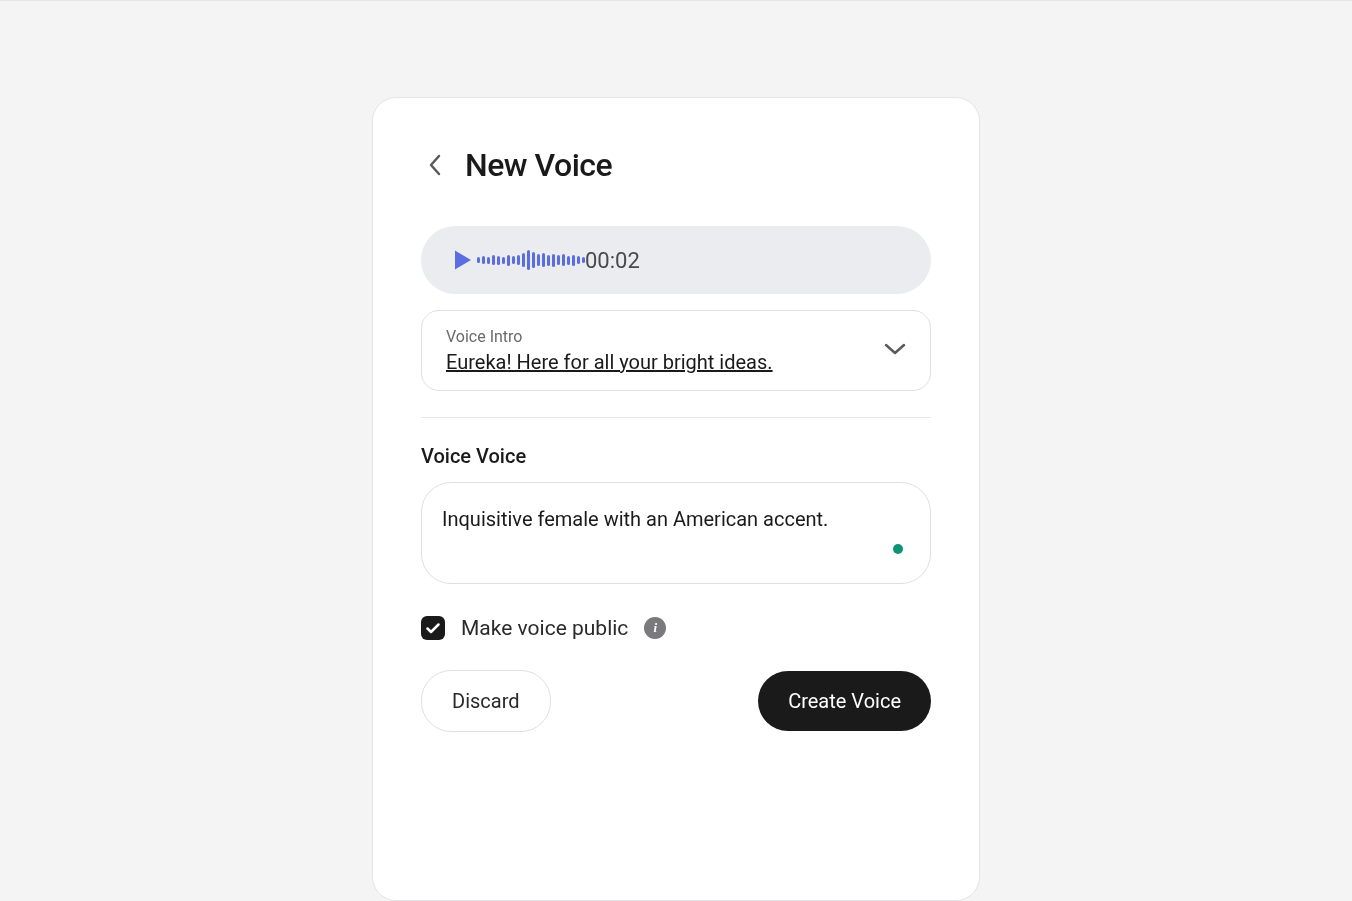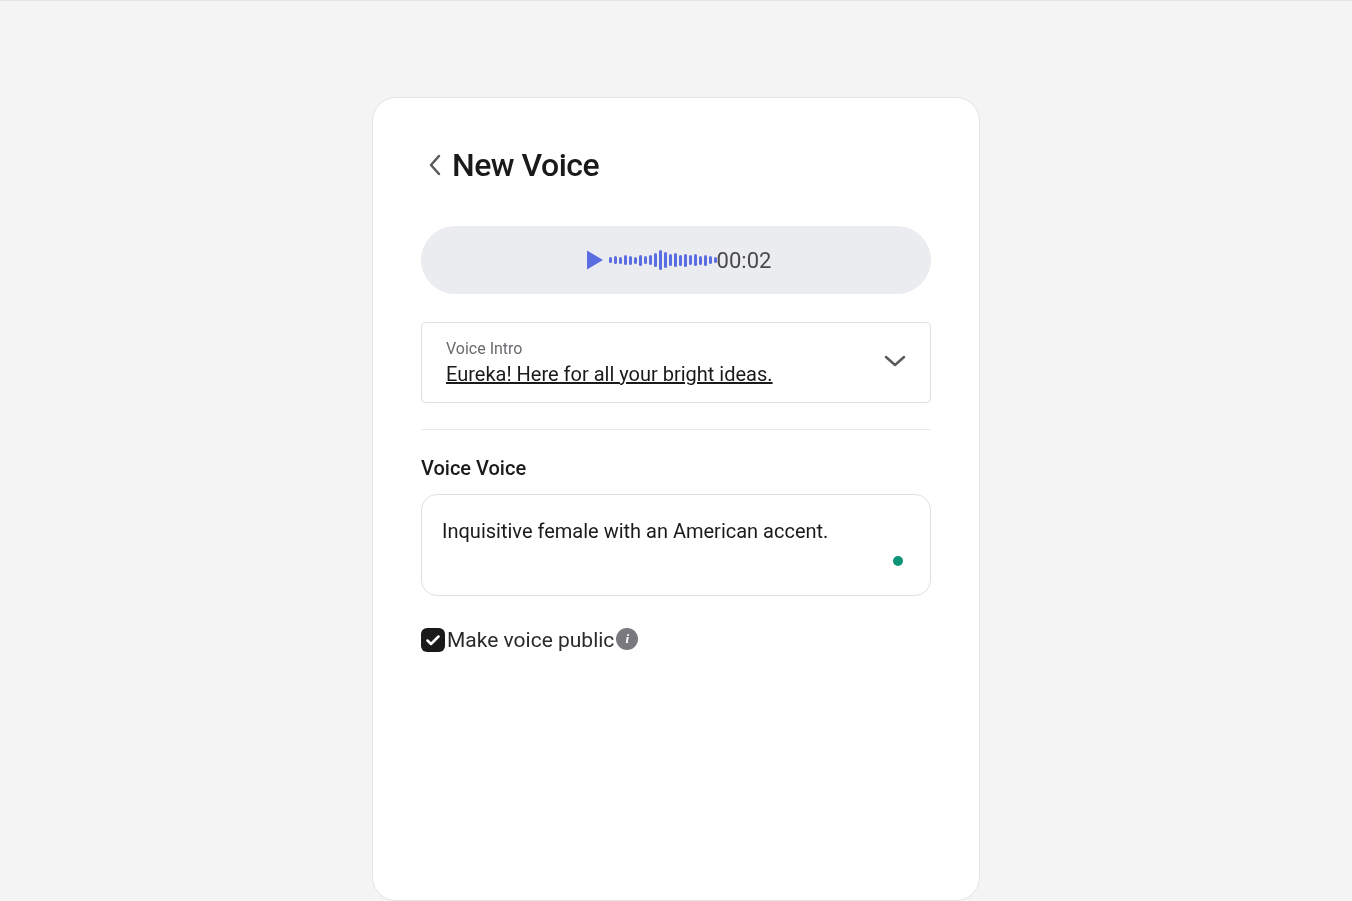--- a/index.html
+++ b/index.html
@@ -23,21 +23,21 @@
       width: 608px;
       background: #ffffff;
       border: 1px solid #e5e5e7;
       border-radius: 24px;
       padding: 48px 48px 40px 48px;
     }
     
     .header {
       display: flex;
       align-items: center;
-      gap: 3px;
+      gap: 16px;
       margin-bottom: 42px;
     }
     
     .back-button {
       width: 28px;
       height: 28px;
       display: flex;
       align-items: center;
       justify-content: center;
       cursor: pointer;
@@ -50,22 +50,22 @@
       color: #1a1a1a;
       letter-spacing: -0.5px;
     }
     
     .audio-player {
       background: #ebecef;
       border-radius: 40px;
       padding: 20px 28px;
       display: flex;
       align-items: center;
-      justify-content: center;
-      margin-bottom: 28px;
+      justify-content: flex-start;
+      margin-bottom: 16px;
     }
     
     .play-button {
       width: 28px;
       height: 28px;
       display: flex;
       align-items: center;
       justify-content: center;
       cursor: pointer;
       color: #5b6ee1;
@@ -85,21 +85,21 @@
     }
     
     .timestamp {
       font-size: 22px;
       color: #4a4a4e;
       font-variant-numeric: tabular-nums;
     }
     
     .dropdown {
       border: 1px solid #e0e0e3;
-      border-radius: 4px;
+      border-radius: 18px;
       padding: 16px 24px;
       display: flex;
       align-items: center;
       justify-content: space-between;
       cursor: pointer;
       margin-bottom: 26px;
     }
     
     .dropdown-content {
       display: flex;
@@ -185,21 +185,21 @@
     }
     
     .textarea-wrapper {
       position: relative;
       margin-bottom: 28px;
     }
     
     .textarea {
       width: 100%;
       border: 1px solid #e0e0e3;
-      border-radius: 16px;
+      border-radius: 30px;
       padding: 22px 20px;
       font-size: 20px;
       color: #1a1a1a;
       font-family: inherit;
       outline: none;
       resize: none;
       min-height: 96px;
       line-height: 1.4;
     }
     
@@ -208,21 +208,22 @@
       right: 28px;
       bottom: 34px;
       width: 10px;
       height: 10px;
       border-radius: 50%;
       background: #0d9476;
     }
     
     .checkbox-row {
       display: flex;
-      gap: 2px;
+      align-items: center;
+      gap: 16px;
       margin-bottom: 30px;
     }
     
     .checkbox {
       width: 24px;
       height: 24px;
       background: #1a1a1a;
       border-radius: 6px;
       display: flex;
       align-items: center;
@@ -351,14 +352,18 @@
   <div class="checkbox-row">
     <div class="checkbox">
       <svg width="14" height="11" viewBox="0 0 14 11" fill="none">
         <path d="M1.5 5.5L5 9L12.5 1.5" stroke="currentColor" stroke-width="2.5" stroke-linecap="round" stroke-linejoin="round"></path>
       </svg>
     </div>
     <div class="checkbox-label">Make voice public</div>
     <div class="info-icon">i</div>
   </div>
 
+  <div class="button-row">
+    <button class="btn-secondary">Discard</button>
+    <button class="btn-primary">Create Voice</button>
+  </div>
 
 </div>
 
 </body></html>

